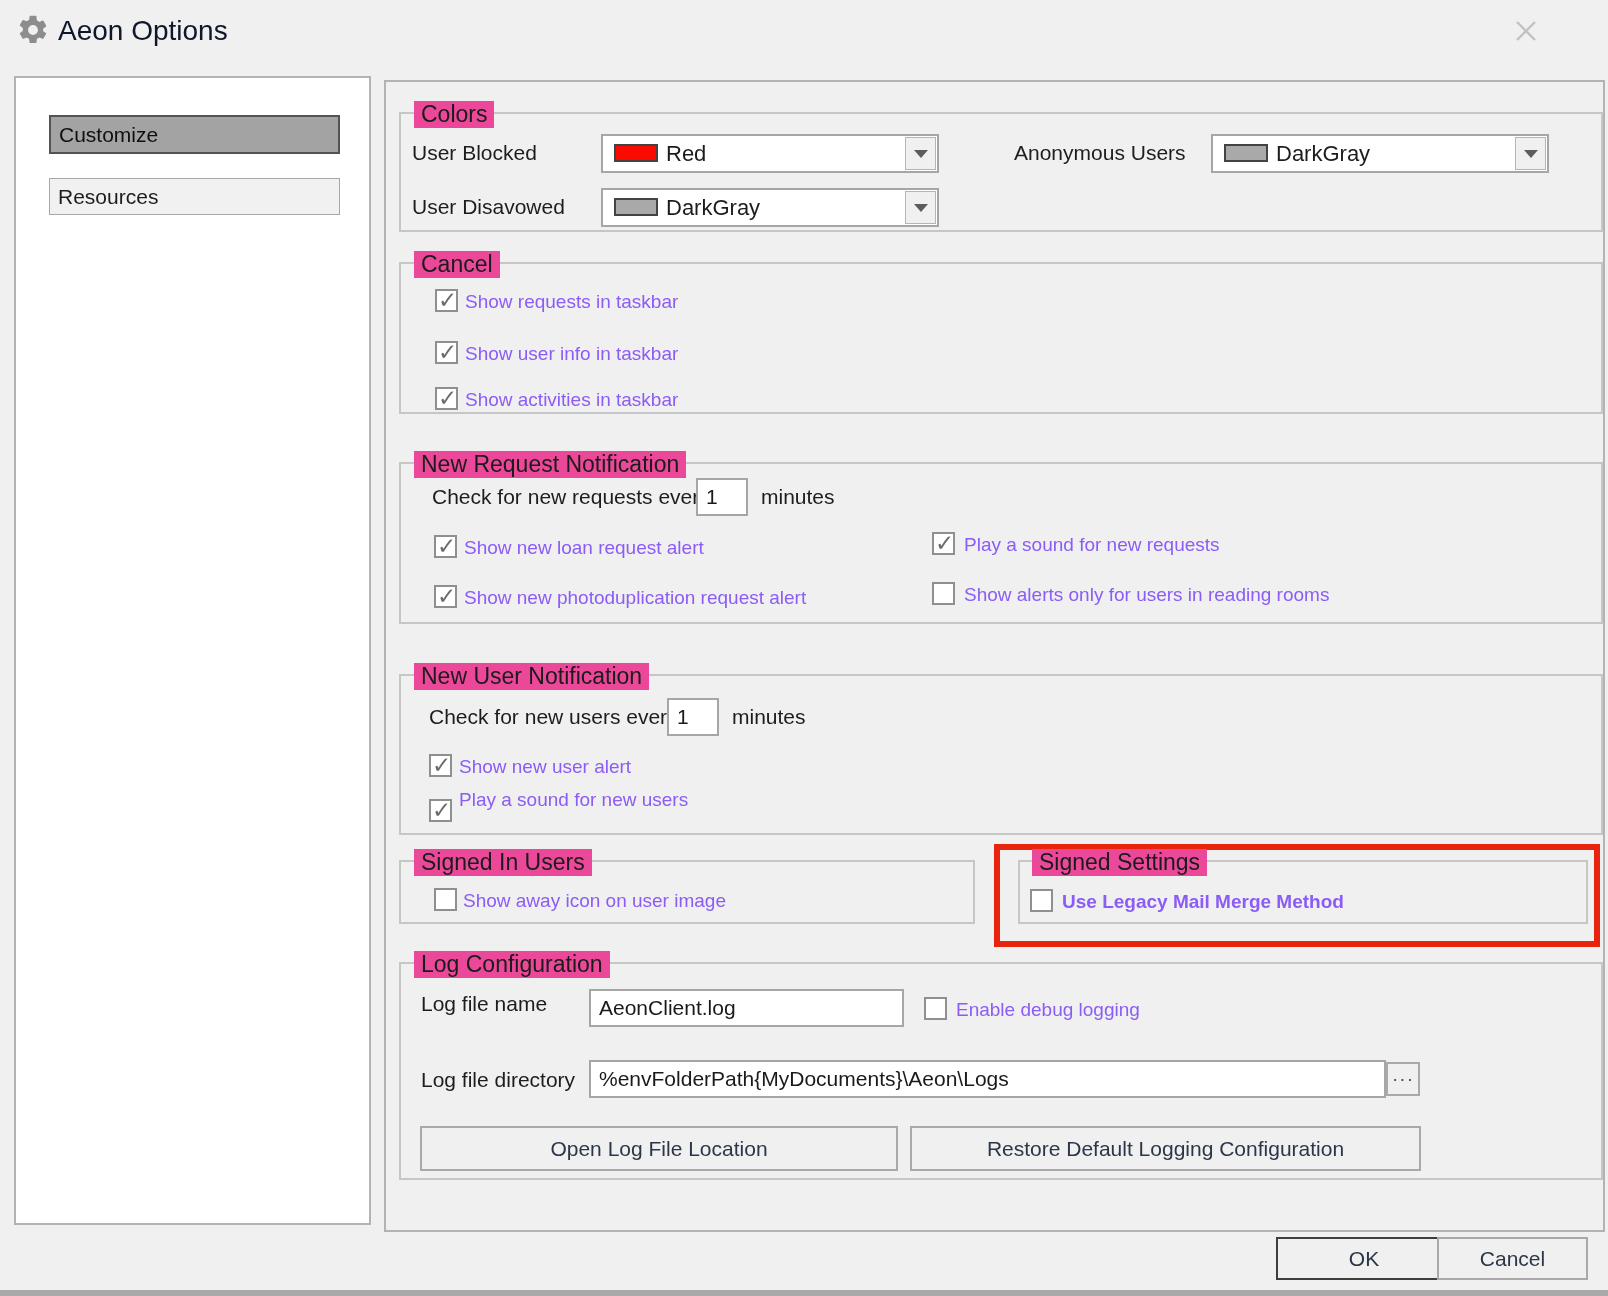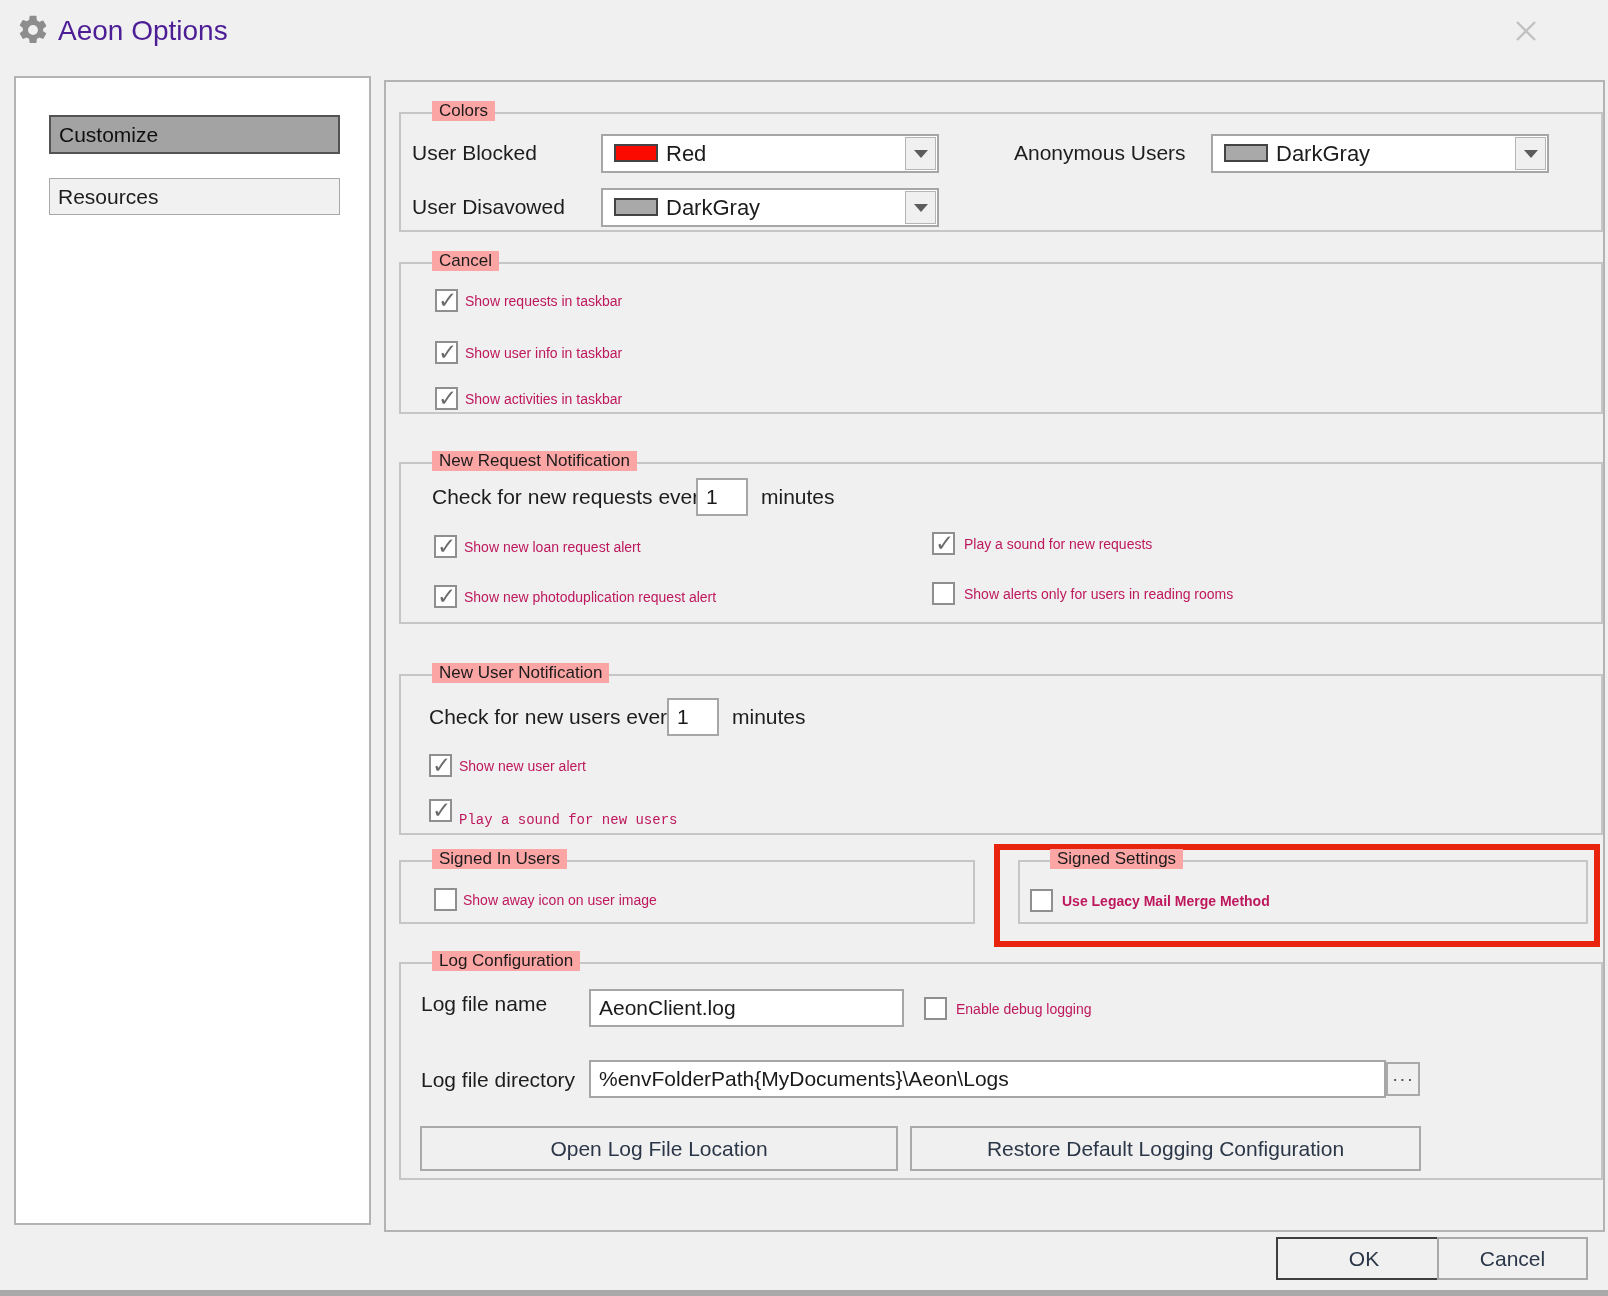--- a/index.html
+++ b/index.html
@@ -3,45 +3,45 @@
 <meta charset="utf-8">
 <style>
   html,body{margin:0;padding:0;background:#dcdcdc;}
   .window{
     position:relative;width:1608px;height:1296px;background:#f0f0f0;
     font-family:"Liberation Sans",sans-serif;color:#1d1d1d;overflow:hidden;
   }
   .bottom-edge{position:absolute;left:0;right:0;bottom:0;height:6px;background:#a9a9a9;}
   
   .titlebar{position:absolute;left:0;top:0;width:100%;height:62px;}
-  .app-title{position:absolute;left:58px;top:15px;font-size:28px;color:#4c1d95;}
+  .app-title{position:absolute;left:58px;top:15px;font-size:28px;color:#0f172a;}
   .gear{position:absolute;left:16px;top:13px;width:34px;height:34px;}
   .close-btn{position:absolute;left:1503px;top:10px;width:46px;height:42px;display:flex;align-items:center;justify-content:center;cursor:default;}
   
   .panel{position:absolute;border:2px solid #b3b3b3;box-sizing:border-box;background:#f0f0f0;}
   .sidebar{left:14px;top:76px;width:357px;height:1149px;background:#ffffff;}
   .main{left:384px;top:80px;width:1221px;height:1152px;}
   .side-item{position:absolute;left:33px;width:291px;font-size:21px;display:flex;align-items:center;padding-left:8px;box-sizing:border-box;}
   .side-sel{top:37px;height:39px;background:#a3a3a3;border:2px solid #535353;color:#101010;}
   .side-unsel{top:100px;height:37px;background:#f1f1f1;border:1px solid #a8a8a8;}
   
   .grp{position:absolute;border:2px solid #c6c6c6;box-sizing:border-box;}
-  .legend{position:absolute;top:-13px;left:13px;background:#fca5a5;padding:0 7px;font-size:17px;color:#1b1b1b;white-space:nowrap;margin-left:18px;}
+  .legend{position:absolute;top:-13px;left:13px;background:#ec4899;padding:0 7px;font-size:23px;color:#1b1b1b;white-space:nowrap;}
   .lbl{position:absolute;font-size:21px;line-height:22px;color:#1d1d1d;white-space:nowrap;}
   
   .combo{position:absolute;width:338px;height:39px;background:#ffffff;border:2px solid #a6a6a6;box-sizing:border-box;}
   .swatch{position:absolute;left:11px;top:8px;width:40px;height:14px;border:2px solid #434343;}
   .combo-val{position:absolute;left:63px;top:5px;font-size:22px;color:#1c1c1c;}
   .combo-btn{position:absolute;right:1px;top:1px;width:31px;height:33px;background:#f0f0f0;border:1px solid #b5b5b5;box-sizing:border-box;display:flex;align-items:center;justify-content:center;}
   .arr{width:0;height:0;border-left:7px solid transparent;border-right:7px solid transparent;border-top:8px solid #5c5c5c;}
   
   .cb{position:absolute;width:23px;height:23px;background:#ffffff;border:2px solid #8f8f8f;box-sizing:border-box;}
   .cb .mark{display:none;font-size:23px;line-height:18px;color:#6b6b6b;margin-left:1px;}
   .cb[data-checked="true"] .mark{display:block;}
-  .cblabel{position:absolute;font-size:14px;line-height:23px;white-space:nowrap;color:#be185d;}
+  .cblabel{position:absolute;font-size:19px;line-height:23px;white-space:nowrap;color:#8b5cf6;}
   
   .tin{position:absolute;border:2px solid #a6a6a6;background:#fff;font-size:21px;font-family:"Liberation Sans",sans-serif;padding:0 8px;box-sizing:border-box;color:#1a1a1a;outline:none;}
   .wbtn{position:absolute;background:#f0f0f0;border:2px solid #a9a9a9;font-size:21px;color:#2b3748;display:flex;align-items:center;justify-content:center;box-sizing:border-box;white-space:nowrap;}
   .wbtn.default{border-color:#3e3e3e;}
   .browse{font-size:19px;letter-spacing:1px;color:#4a4a4a;}
   .hl{position:absolute;border:6px solid #e8230e;box-sizing:border-box;}
 </style>
 </head>
 <body>
 
@@ -137,21 +137,21 @@
       <span class="lbl" style="left:28px;top:30px;">Check for new users every</span>
       <input class="tin" style="left: 266px; top: 22px; width: 52px; height: 38px;" value="1">
       <span class="lbl" style="left:331px;top:30px;">minutes</span>
       <span class="cb" style="left:28px;top:78px;" data-checked="true">
           <span class="mark">✓</span>
         </span>
       <span class="cblabel" style="left:58px;top:79px;">Show new user alert</span>
       <span class="cb" style="left:28px;top:123px;" data-checked="true">
           <span class="mark">✓</span>
         </span>
-      <span class="cblabel" style="left:58px;top:133px;font-family:Liberation Mono, monospace;">Play a sound for new users</span>
+      <span class="cblabel" style="left:58px;top:112px;">Play a sound for new users</span>
     </div>
 
     <div class="grp" style="left:13px;top:778px;width:576px;height:64px;">
       <span class="legend">Signed In Users</span>
       <span class="cb" style="left:33px;top:26px;" data-checked="false"></span>
       <span class="cblabel" style="left:62px;top:27px;">Show away icon on user image</span>
     </div>
 
     <div class="hl" style="left: 608px; top: 762px; width: 606px; height: 103px; border-color: rgb(232, 35, 14);"></div>
 

